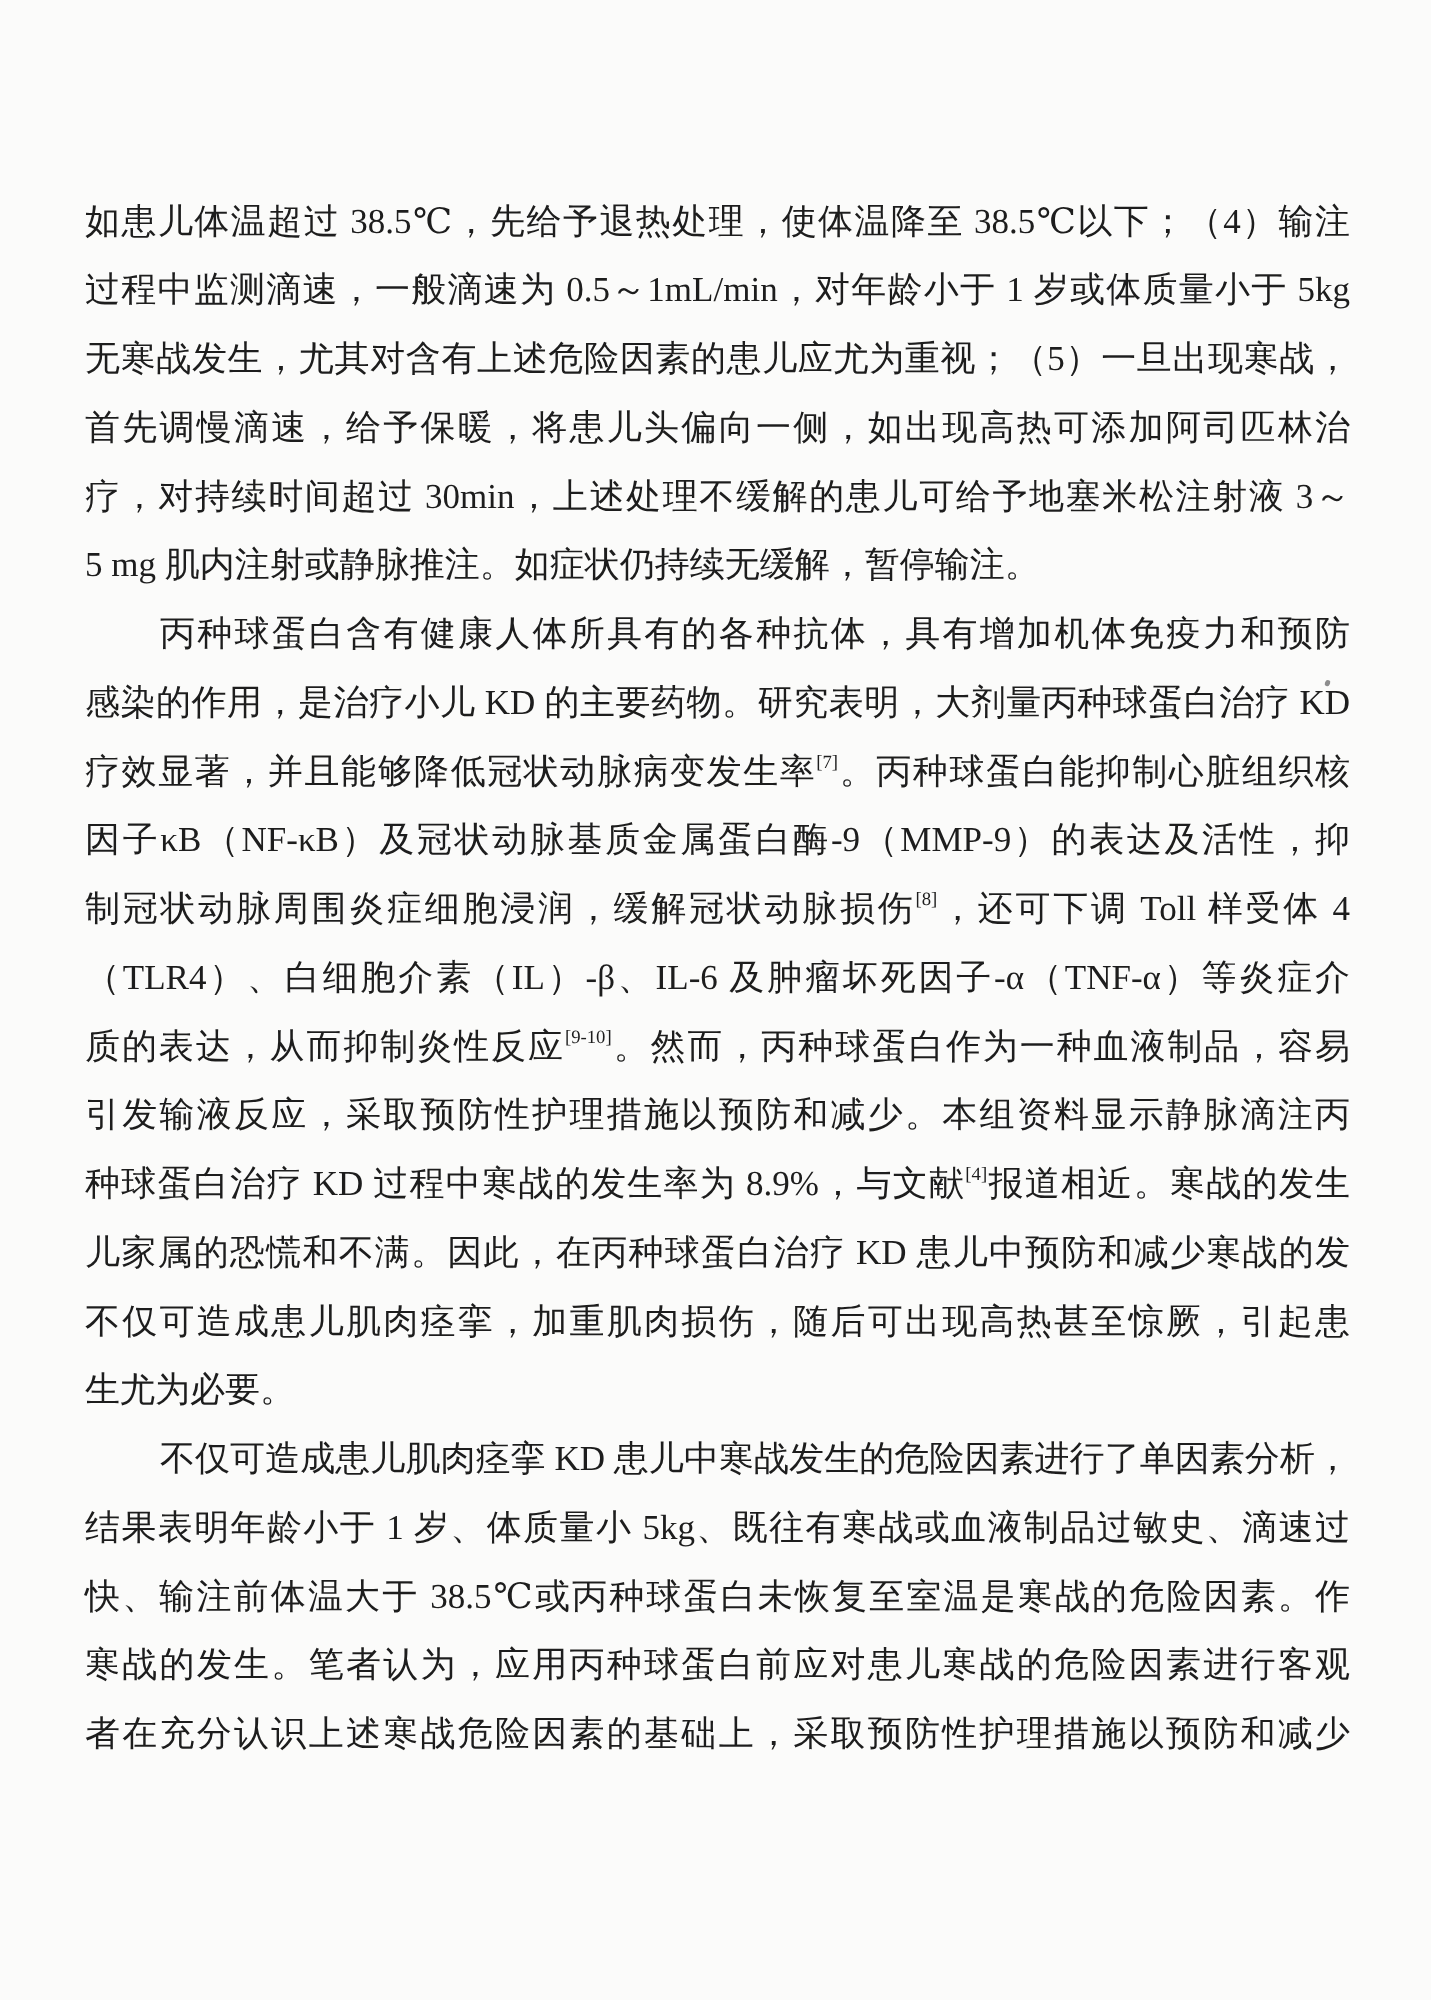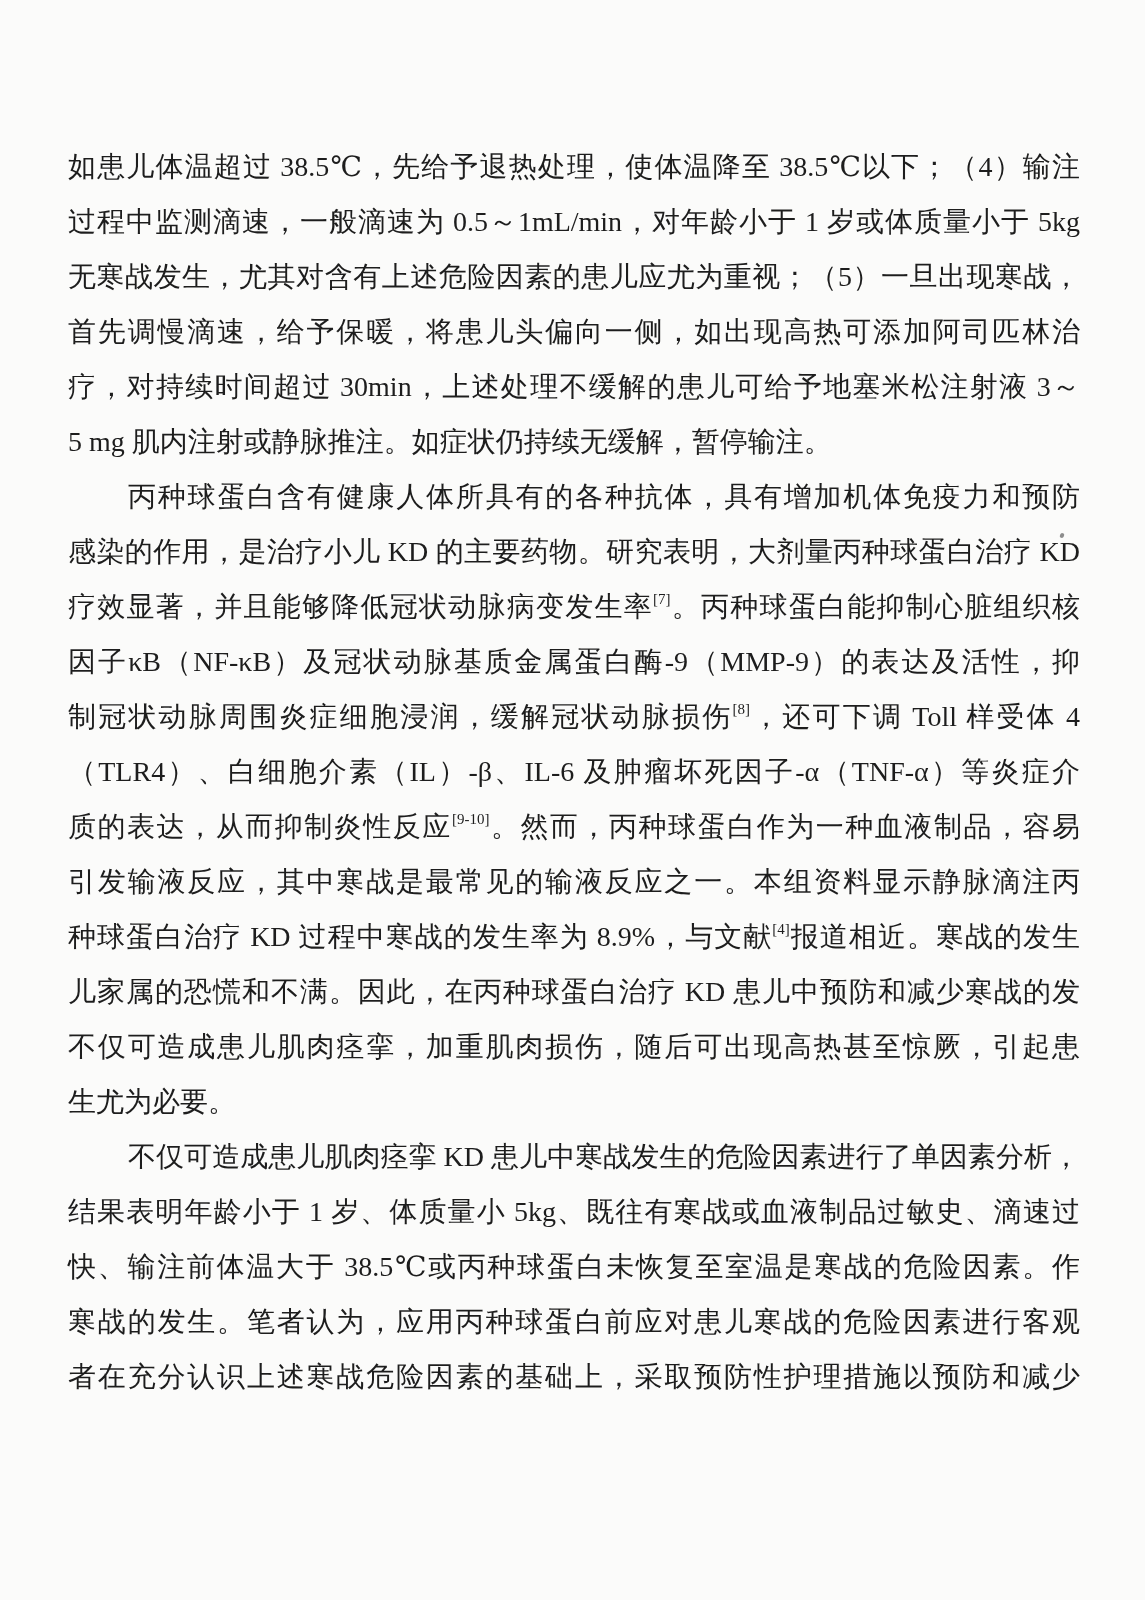--- a/index.html
+++ b/index.html
@@ -10,20 +10,21 @@
     width: 1145px;
     height: 1600px;
     position: relative;
     background: #fbfbfa;
     overflow: hidden;
     font-family: "Liberation Serif", "DejaVu Serif", serif;
   }
   .page {
     position: absolute;
     inset: 0;
+    margin-top: 11px;
   }
   .page-text {
     position: absolute;
     left: 68px;
     top: 139px;
     width: 1012px;
     color: #1d1d1d;
     font-size: 28px;
   }
   .line {
@@ -69,21 +70,21 @@
       <div class="line j">首先调慢滴速，给予保暖，将患儿头偏向一侧，如出现高热可添加阿司匹林治</div>
       <div class="line j">疗，对持续时间超过 30min，上述处理不缓解的患儿可给予地塞米松注射液 3～</div>
       <div class="line last">5 mg 肌内注射或静脉推注。如症状仍持续无缓解，暂停输注。</div>
       <div class="line j indent">丙种球蛋白含有健康人体所具有的各种抗体，具有增加机体免疫力和预防</div>
       <div class="line j">感染的作用，是治疗小儿 KD 的主要药物。研究表明，大剂量丙种球蛋白治疗 KD</div>
       <div class="line j">疗效显著，并且能够降低冠状动脉病变发生率<sup>[7]</sup>。丙种球蛋白能抑制心脏组织核</div>
       <div class="line j">因子κB（NF-κB）及冠状动脉基质金属蛋白酶-9（MMP-9）的表达及活性，抑</div>
       <div class="line j">制冠状动脉周围炎症细胞浸润，缓解冠状动脉损伤<sup>[8]</sup>，还可下调 Toll 样受体 4</div>
       <div class="line j">（TLR4）、白细胞介素（IL）-β、IL-6 及肿瘤坏死因子-α（TNF-α）等炎症介</div>
       <div class="line j">质的表达，从而抑制炎性反应<sup>[9-10]</sup>。然而，丙种球蛋白作为一种血液制品，容易</div>
-      <div class="line j">引发输液反应，其中寒战是最常见的输液反应之一。本组资料显示静脉滴注丙</div>
+      <div class="line j">引发输液反应，采取预防性护理措施以预防和减少。本组资料显示静脉滴注丙</div>
       <div class="line j">种球蛋白治疗 KD 过程中寒战的发生率为 8.9%，与文献<sup>[4]</sup>报道相近。寒战的发生</div>
       <div class="line j">儿家属的恐慌和不满。因此，在丙种球蛋白治疗 KD 患儿中预防和减少寒战的发</div>
       <div class="line j">不仅可造成患儿肌肉痉挛，加重肌肉损伤，随后可出现高热甚至惊厥，引起患</div>
       <div class="line last">生尤为必要。</div>
       <div class="line j indent">不仅可造成患儿肌肉痉挛 KD 患儿中寒战发生的危险因素进行了单因素分析，</div>
       <div class="line j">结果表明年龄小于 1 岁、体质量小 5kg、既往有寒战或血液制品过敏史、滴速过</div>
       <div class="line j">快、输注前体温大于 38.5℃或丙种球蛋白未恢复至室温是寒战的危险因素。作</div>
       <div class="line j">寒战的发生。笔者认为，应用丙种球蛋白前应对患儿寒战的危险因素进行客观</div>
       <div class="line j">者在充分认识上述寒战危险因素的基础上，采取预防性护理措施以预防和减少</div>
     </div>

